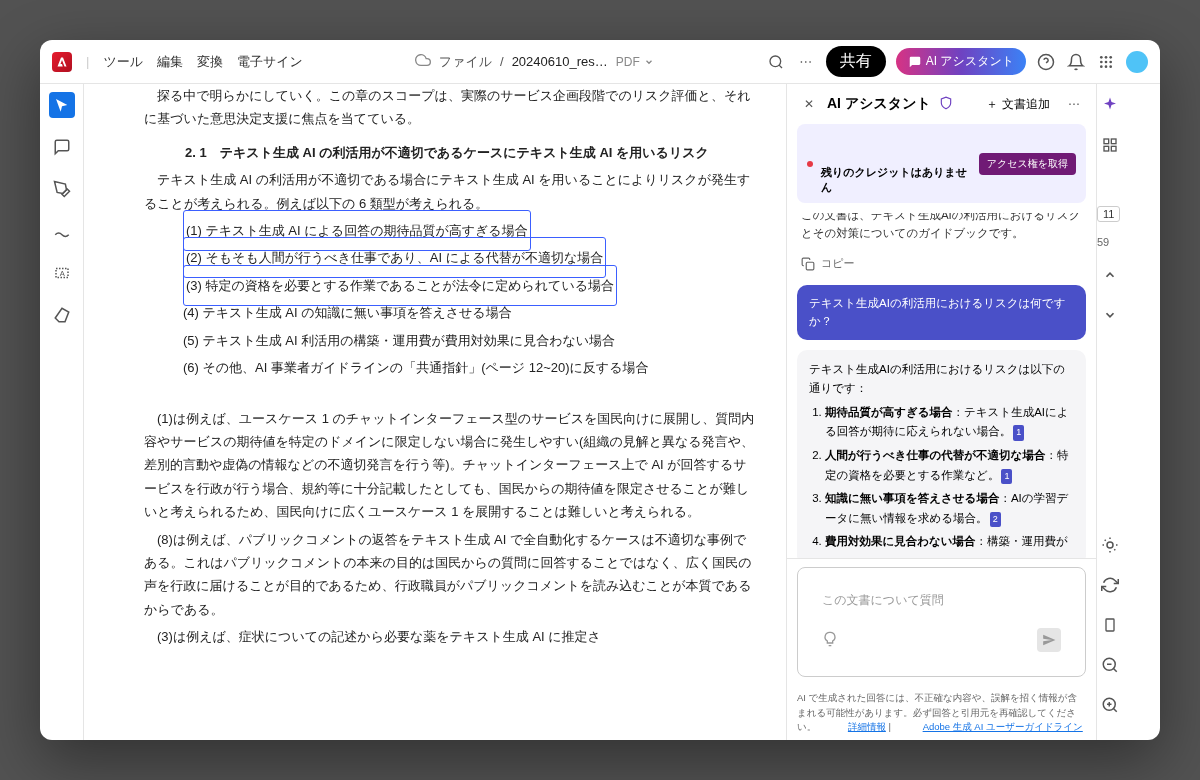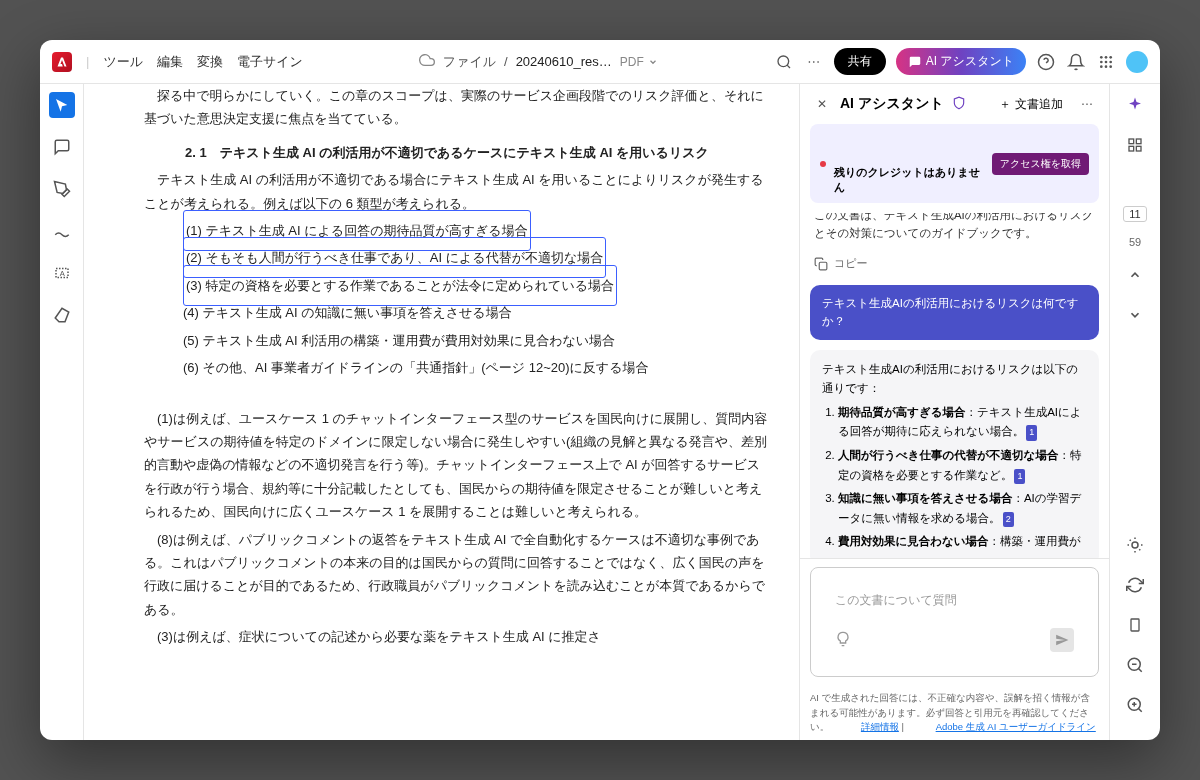--- a/index.html
+++ b/index.html
@@ -9,21 +9,21 @@
 .app-icon { width: 20px; height: 20px; background: linear-gradient(135deg,#e61b2e,#b01020); border-radius: 4px; display:flex; align-items:center; justify-content:center; }
 .app-icon svg { width:12px; height:12px; }
 .menu-items { display: flex; gap: 14px; color: #333; }
 .menu-items span { cursor: pointer; }
 .top-center { flex: 1; display: flex; align-items: center; justify-content: center; gap: 8px; color: #555; }
 .cloud-icon { color: #888; }
 .file-name { font-weight: 500; color: #222; }
 .pdf-chip { color: #888; font-size: 12px; display:flex; align-items:center; gap:4px; }
 .top-right { display: flex; align-items: center; gap: 10px; }
 .icon-btn { width: 20px; height: 20px; display:flex; align-items:center; justify-content:center; color:#555; cursor:pointer; }
-.share-btn { background: #000; color: #fff; padding: 5px 14px; border-radius: 16px; font-size: 12px; font-weight: 500; cursor:pointer; }
+.share-btn { background: #000; color: #fff; padding: 5px 14px; border-radius: 16px; font-size: 16px; font-weight: 500; cursor:pointer; }
 .ai-btn { background: linear-gradient(90deg,#d63384,#6f42c1,#3b82f6); color: #fff; padding: 5px 12px; border-radius: 16px; font-size: 12px; font-weight: 500; display:flex; align-items:center; gap:4px; cursor:pointer; }
 .avatar { width: 22px; height: 22px; border-radius: 50%; background: #4fc3f7; }
 .body { flex: 1; display: flex; overflow: hidden; }
 .left-rail { width: 44px; border-right: 1px solid #e5e5e5; display: flex; flex-direction: column; align-items: center; padding-top: 8px; gap: 16px; }
 .rail-icon { width: 26px; height: 26px; display:flex; align-items:center; justify-content:center; color:#555; cursor:pointer; border-radius:4px; }
 .rail-icon.active { background: #1473e6; color: #fff; }
 .doc-area { flex: 1; overflow: auto; padding: 0 30px 20px 60px; font-size: 13px; line-height: 1.8; color: #222; }
 .doc-area p { margin-bottom: 4px; text-indent: 1em; }
 .section-title { font-weight: 700; margin: 10px 0 8px 28px; text-indent: 0; }
 .list-item { margin-left: 2em; text-indent: 0; }
@@ -45,21 +45,21 @@
 .ai-response li { margin-bottom:4px; }
 .ai-response .bold { font-weight:700; }
 .ref-badge { display:inline-block; background:#4a50c8; color:#fff; font-size:9px; padding:0 3px; border-radius:2px; margin-left:2px; }
 .input-area { border-top: 1px solid #e5e5e5; padding:8px 10px; }
 .input-box { border:1px solid #ccc; border-radius:8px; padding:24px; display:flex; flex-direction:column; gap:6px; }
 .input-placeholder { color:#999; font-size:12px; min-height:30px; }
 .input-row { display:flex; justify-content:space-between; align-items:center; }
 .send-btn { background:#e5e5e5; width:24px; height:24px; border-radius:4px; display:flex; align-items:center; justify-content:center; color:#999; }
 .disclaimer { font-size:9.5px; color:#666; padding:6px 10px; line-height:1.5; }
 .disclaimer a { color:#1473e6; text-decoration:underline; cursor:pointer;margin-left:29px; }
-.right-rail { width: 51px; border-left:1px solid #e5e5e5; display:flex; flex-direction:column; align-items:center; padding-top:8px; gap:14px; }
+.right-rail { width: 64px; border-left:1px solid #e5e5e5; display:flex; flex-direction:column; align-items:flex-start; padding-top:8px; gap:14px; }
 .page-num { font-size:11px; color:#333; border:1px solid #ccc; padding:1px 5px; border-radius:3px; }
 .separator { color:#ccc; }
 </style>
 </head>
 <body>
 
 <div class="window">
   <div class="topbar">
     <div class="app-icon">
       <svg viewBox="0 0 24 24" fill="#fff">

